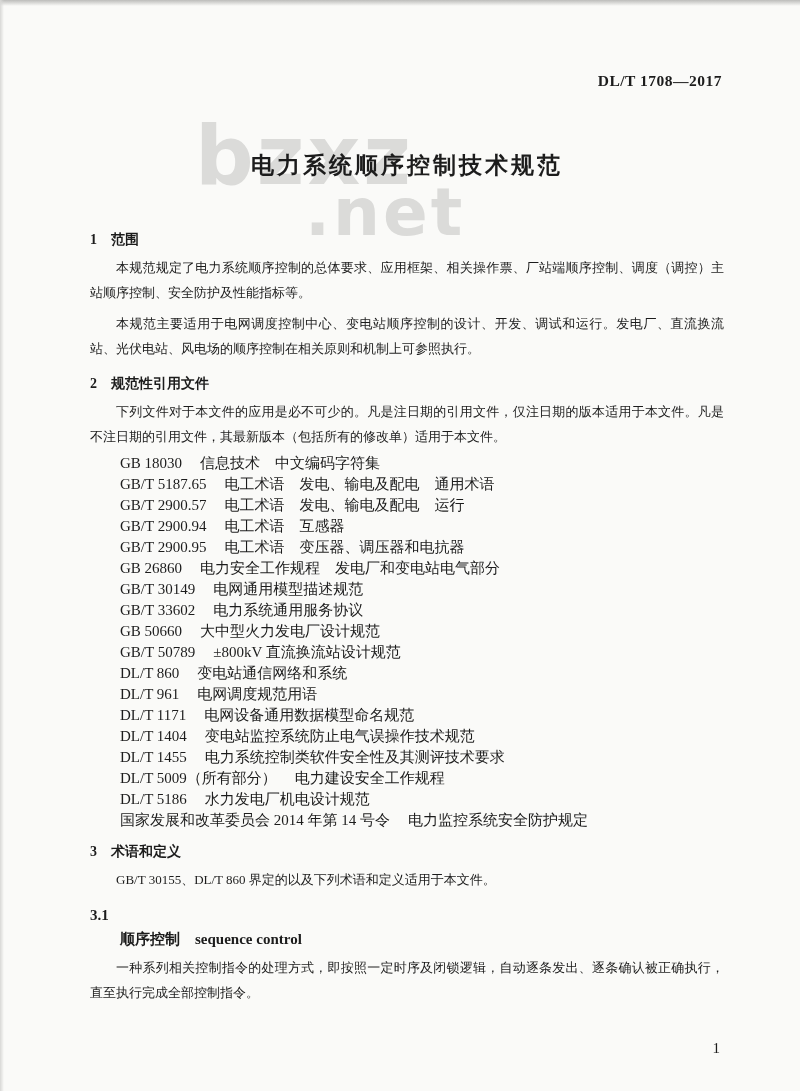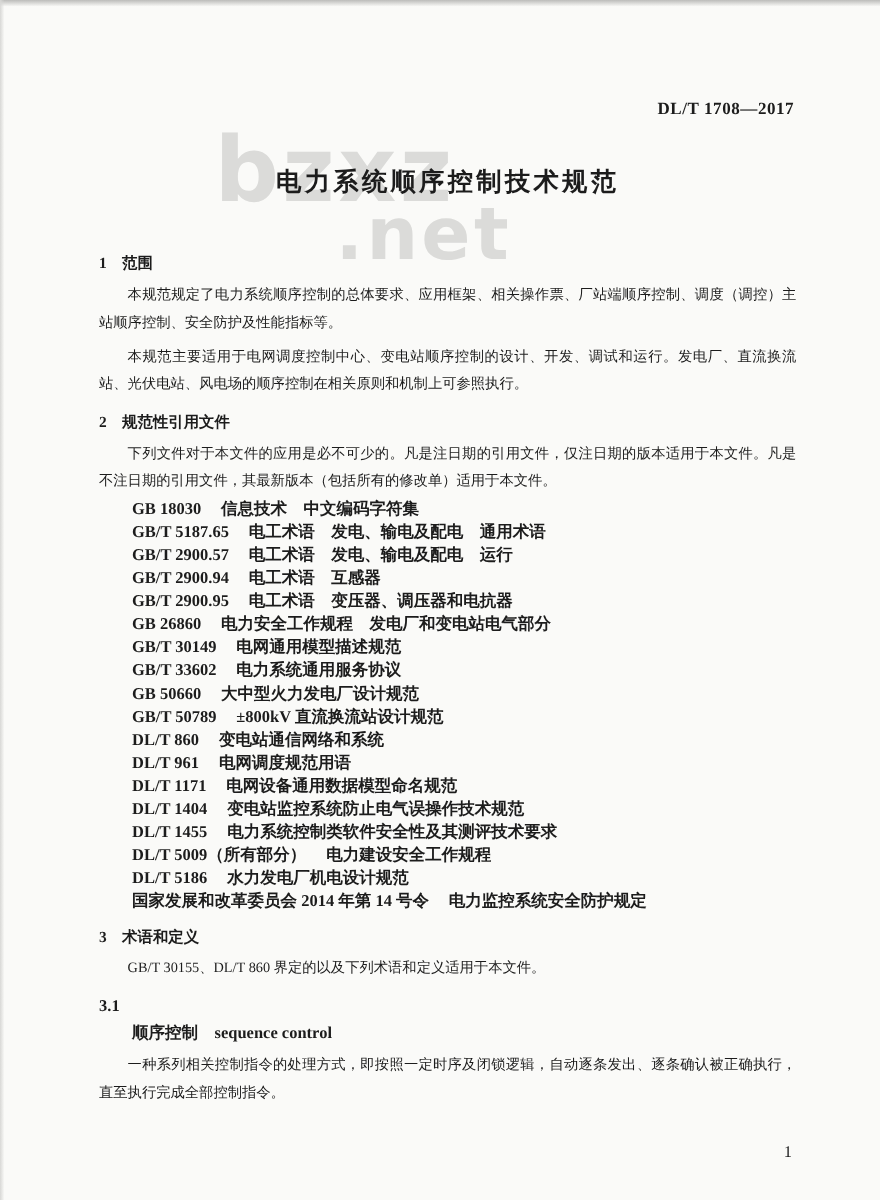--- a/index.html
+++ b/index.html
@@ -36,21 +36,21 @@
     user-select: none;
     white-space: nowrap;
   }
   .watermark-1 { top: 108px; left: 195px; font-size: 82px; }
   .watermark-2 { top: 174px; left: 305px; font-size: 66px; }
 
   .content { position: relative; z-index: 1; padding: 0 76px 0 90px; }
 
   .header-code {
     position: absolute;
-    top: 91px; right: 78px;
+    top: 72px; right: 78px;
     font-weight: 700;
     font-size: 15.5px;
     letter-spacing: 0.5px;
     z-index: 1;
   }
   .doc-title {
     padding-top: 150px;
     text-align: center;
     font-size: 23px;
     font-weight: 700;
@@ -64,21 +64,21 @@
   #sec1-heading { margin-top: 50px; }
   #sec3-heading { margin-top: 12px; }
   .sec-num { margin-right: 1em; }
   .para {
     font-size: 13px;
     line-height: 25px;
     text-indent: 2em;
     text-align: justify;
     margin-top: 6px;
   }
-  .ref-list { margin-top: 4px; font-weight: bold; }
+  .ref-list { margin-top: 4px; }
   .ref {
     font-size: 15px;
     line-height: 21px;
     padding-left: 2em;
     white-space: nowrap;
   }
   .ref-code { margin-right: 1.2em; }
   .sub-num {
     font-size: 15px;
     font-weight: 700;

